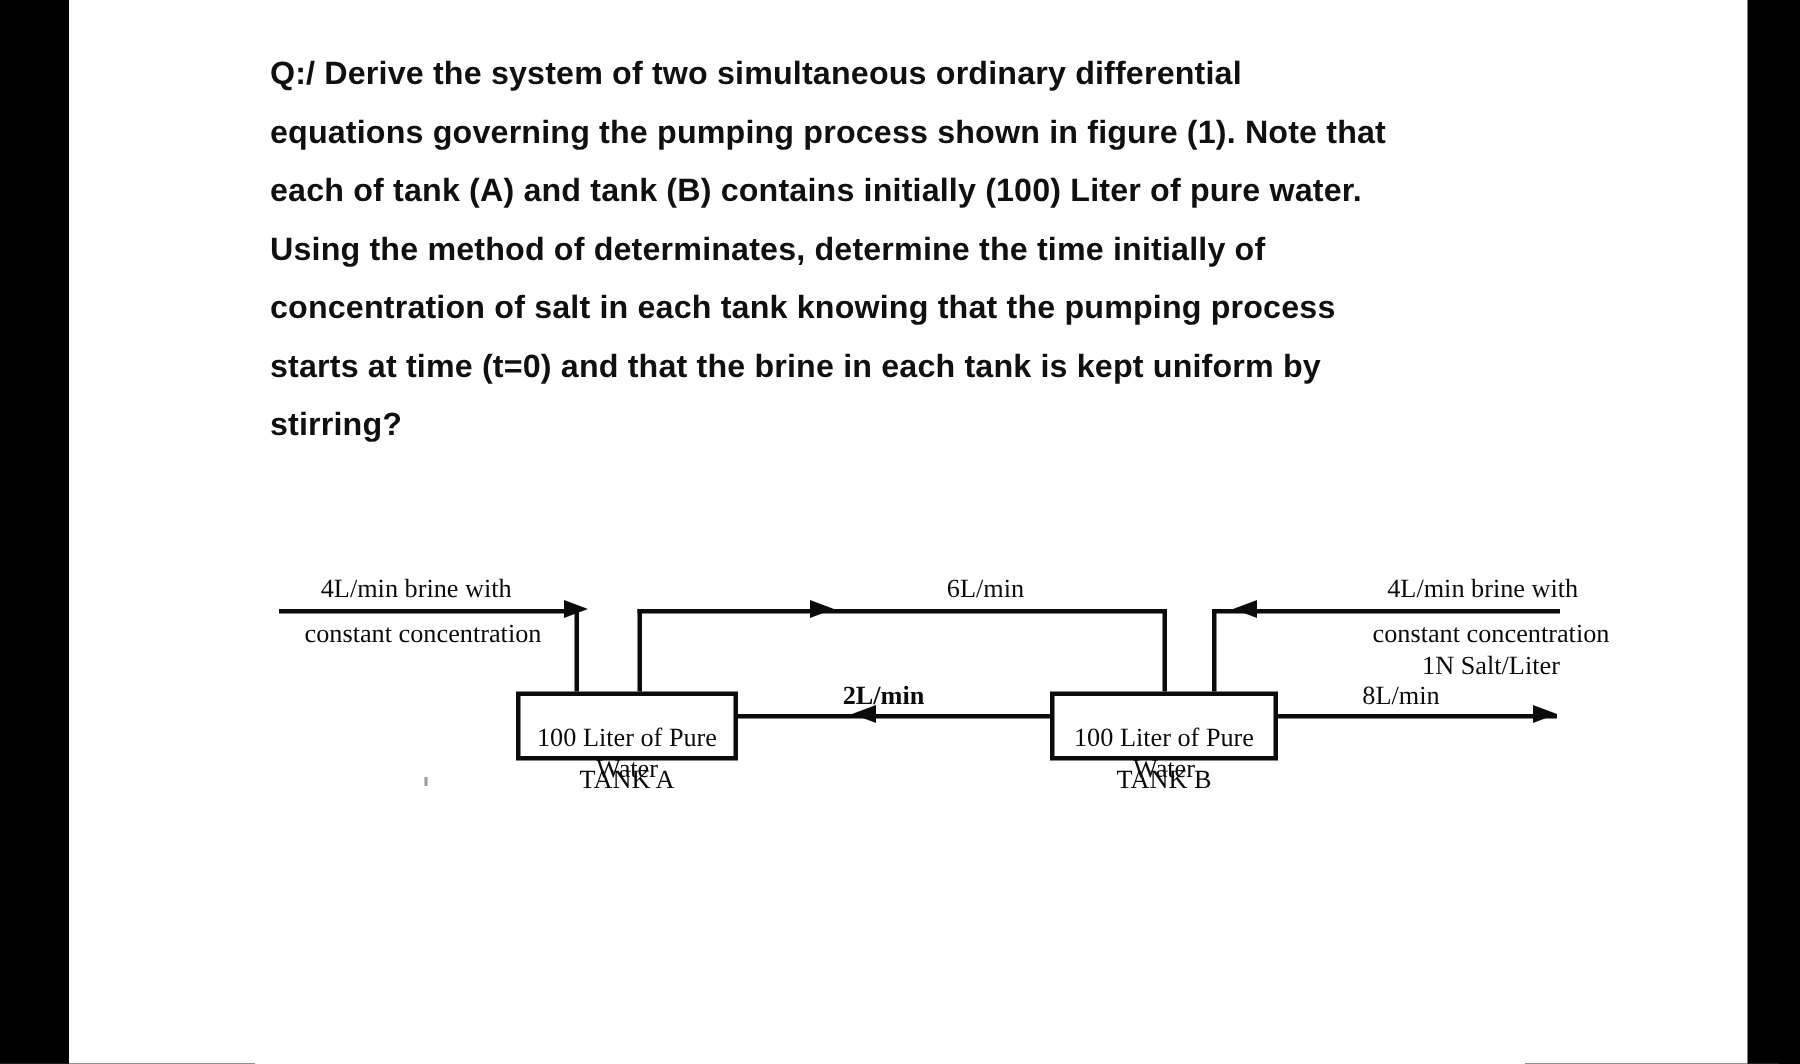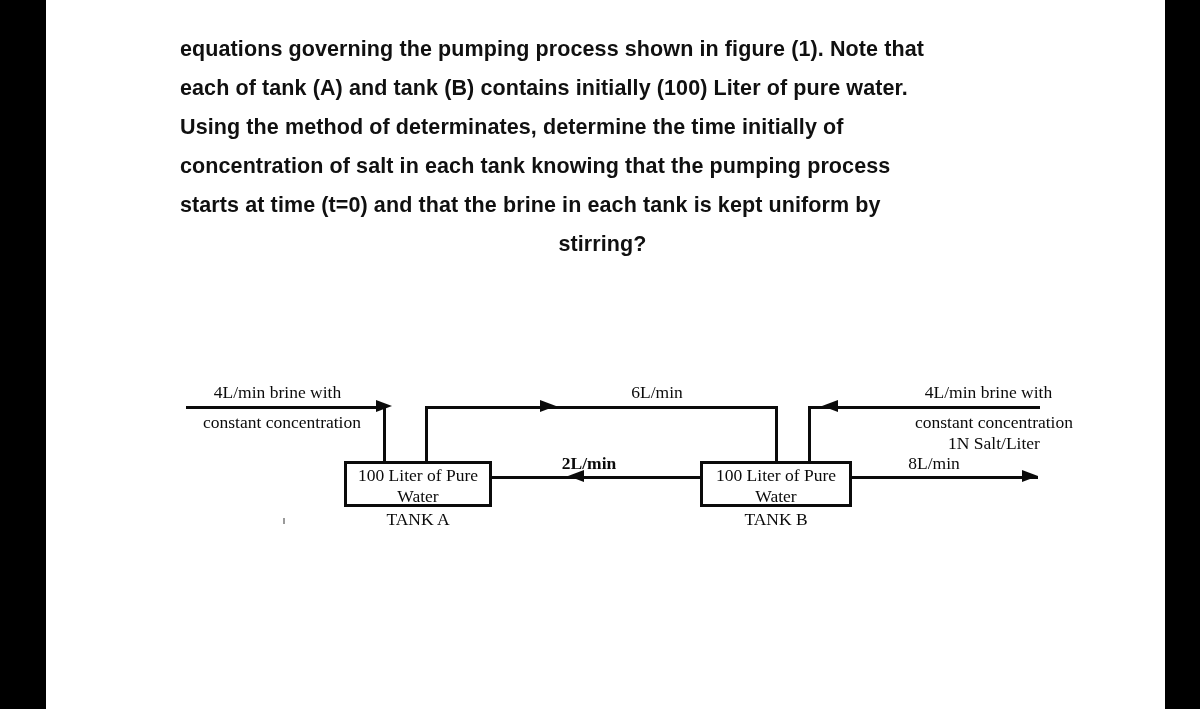--- a/index.html
+++ b/index.html
@@ -37,21 +37,21 @@
     font-family: "Liberation Sans", sans-serif;
     font-weight: bold;
     font-size: 21.5px;
     line-height: 39px;
     color: #101010;
     text-align: justify;
     text-justify: inter-word;
     letter-spacing: 0.1px;
   }
   #question .lastline {
-    text-align: center;
+    text-align: left;
   }
 
   
   #diagram {
     position: absolute;
     left: 0px;
     top: 0px;
     width: 1124px;
     height: 709px;
   }
@@ -65,21 +65,21 @@
   .tank {
     position: absolute;
     border: 3px solid #0b0b0b;
     background: #ffffff;
     box-sizing: border-box;
     font-family: "Liberation Serif", serif;
     font-size: 17.5px;
     line-height: 21px;
     color: #0b0b0b;
     text-align: center;
-    padding-top: 1px;
+    padding-top: 17px;
     z-index: 5;
   }
 
   .lbl {
     position: absolute;
     font-family: "Liberation Serif", serif;
     font-size: 17.5px;
     line-height: 21px;
     color: #0b0b0b;
     white-space: nowrap;
@@ -111,20 +111,21 @@
     height: 6px;
   }
 </style>
 </head>
 <body>
 
 <div id="page">
   <div id="sheet">
 
     <div id="question">
+      <div>Q:/ Derive the system of two simultaneous ordinary differential</div>
       <div>equations governing the pumping process shown in figure (1). Note that</div>
       <div>each of tank (A) and tank (B) contains initially (100) Liter of pure water.</div>
       <div>Using the method of determinates, determine the time initially of</div>
       <div>concentration of salt in each tank knowing that the pumping process</div>
       <div>starts at time (t=0) and that the brine in each tank is kept uniform by</div>
       <div class="lastline">stirring?</div>
     </div>
 
     <div id="diagram">
 

